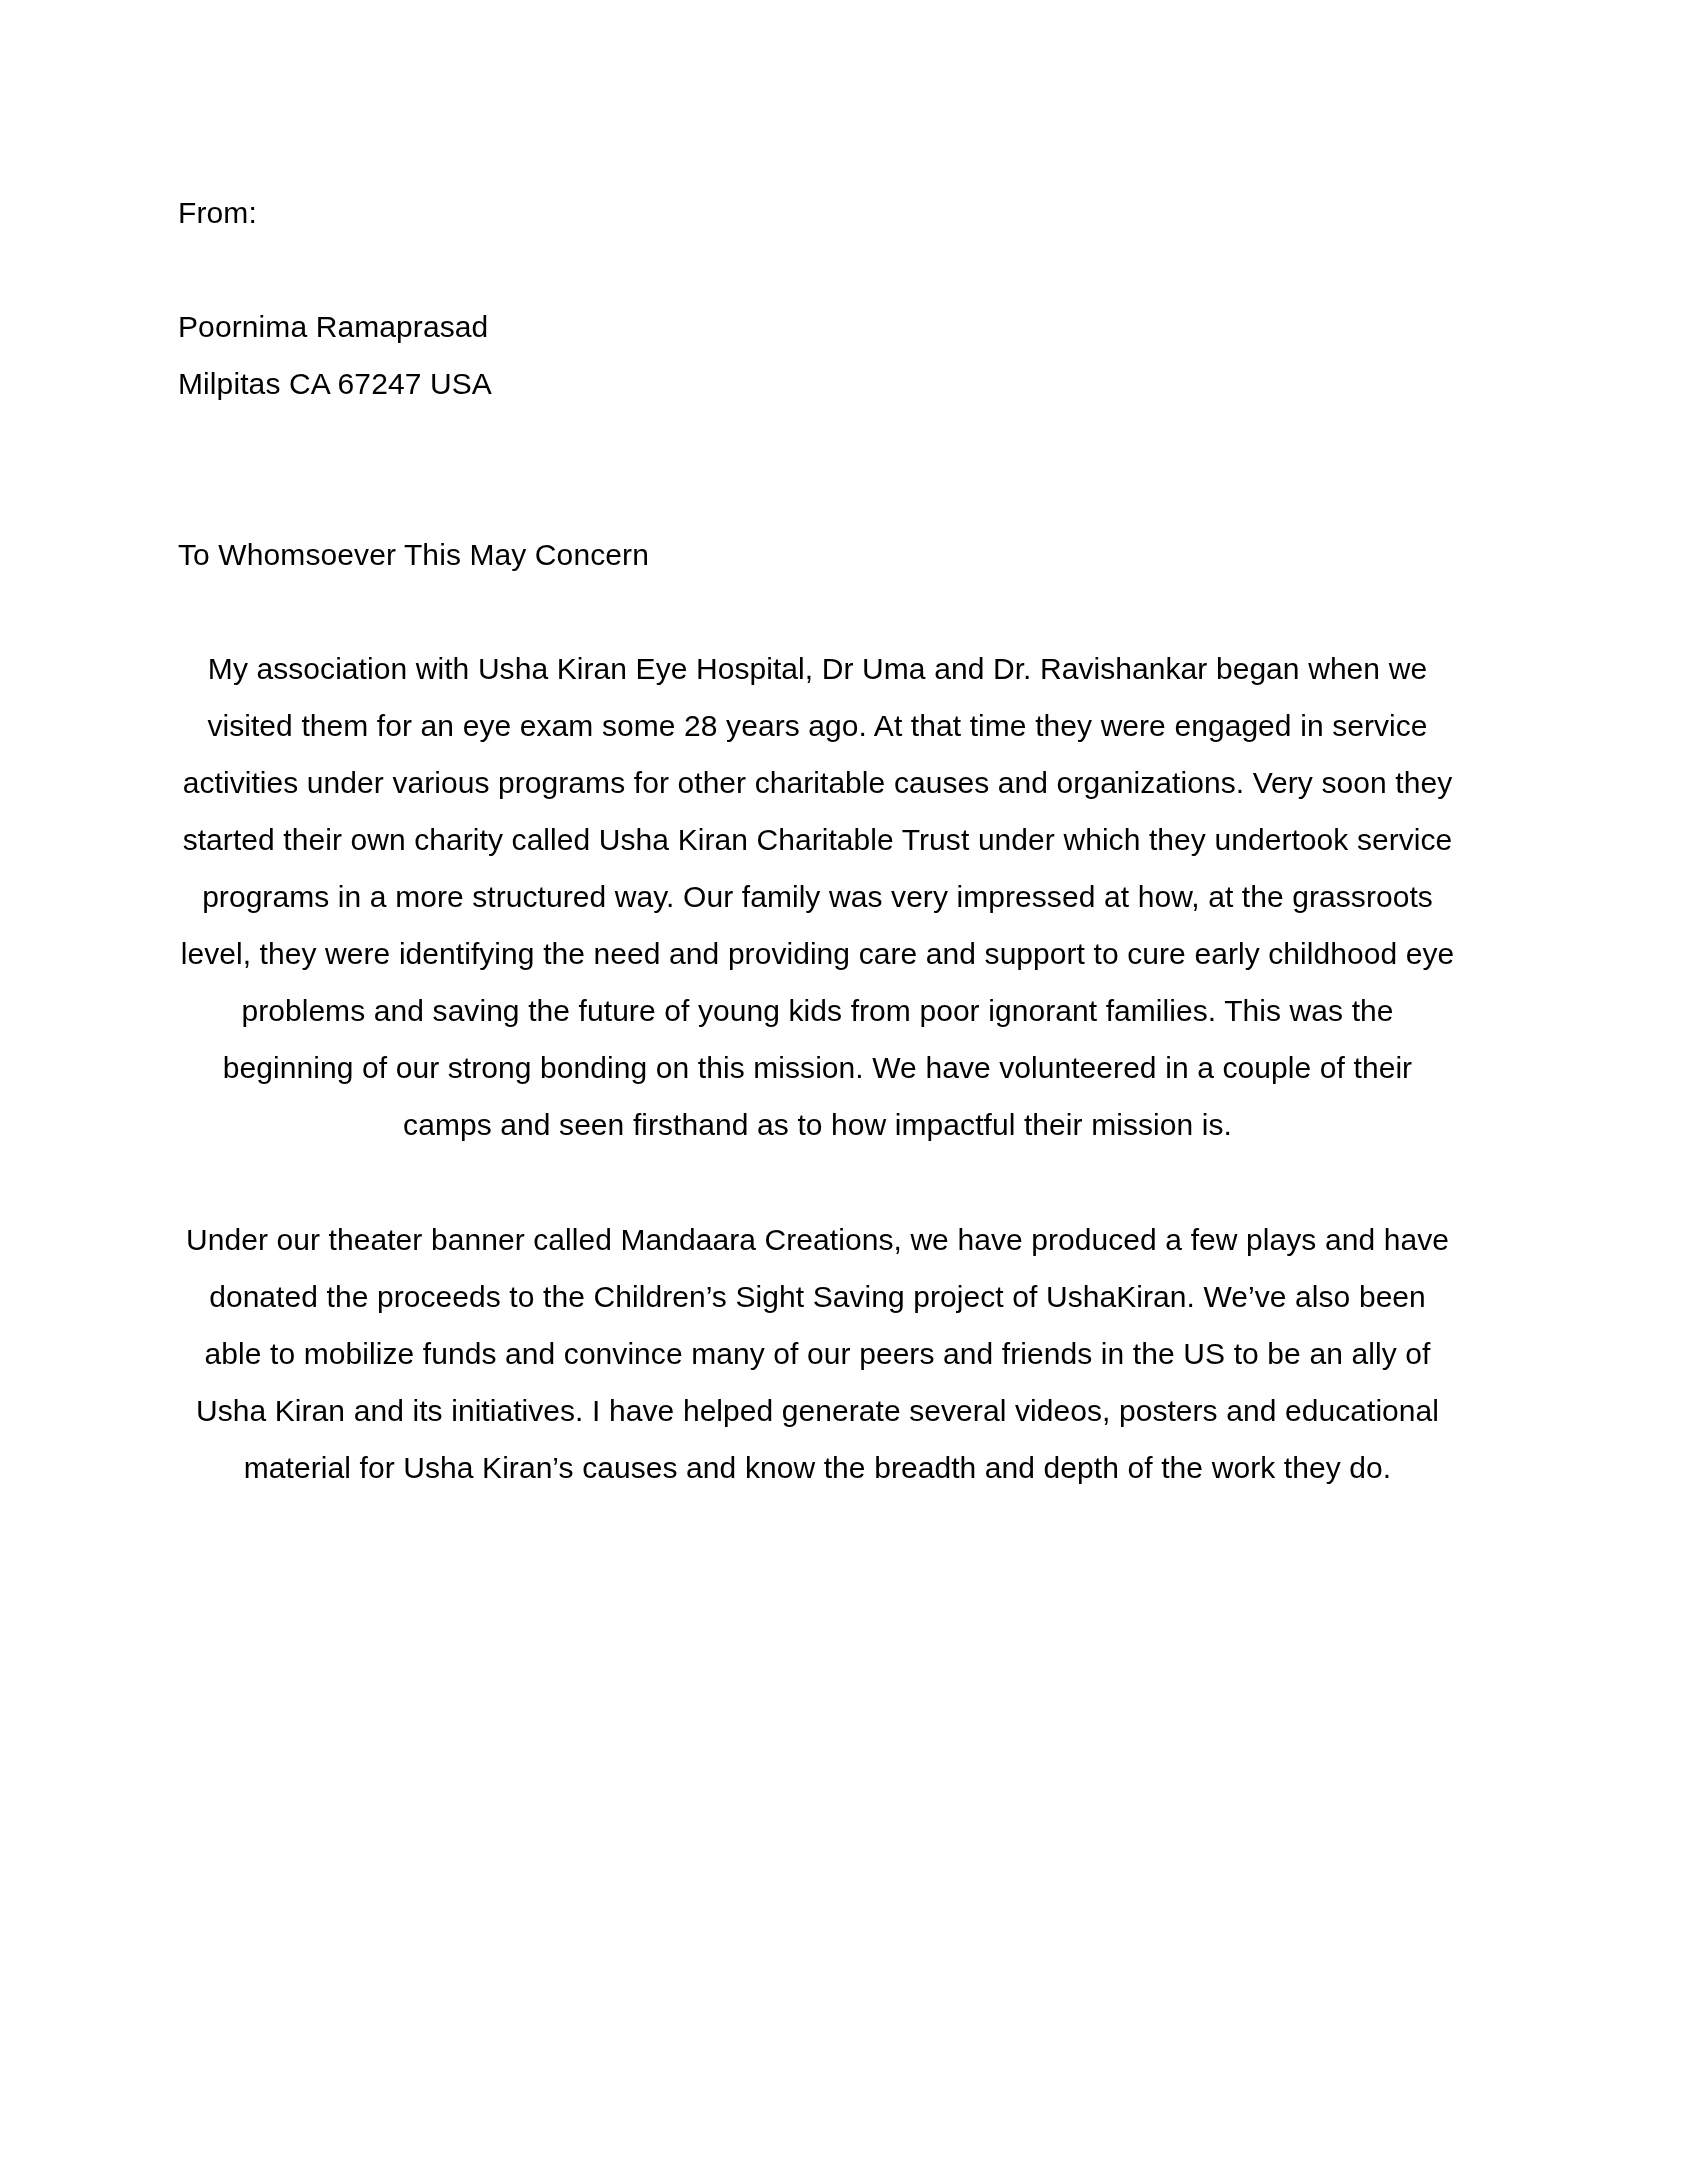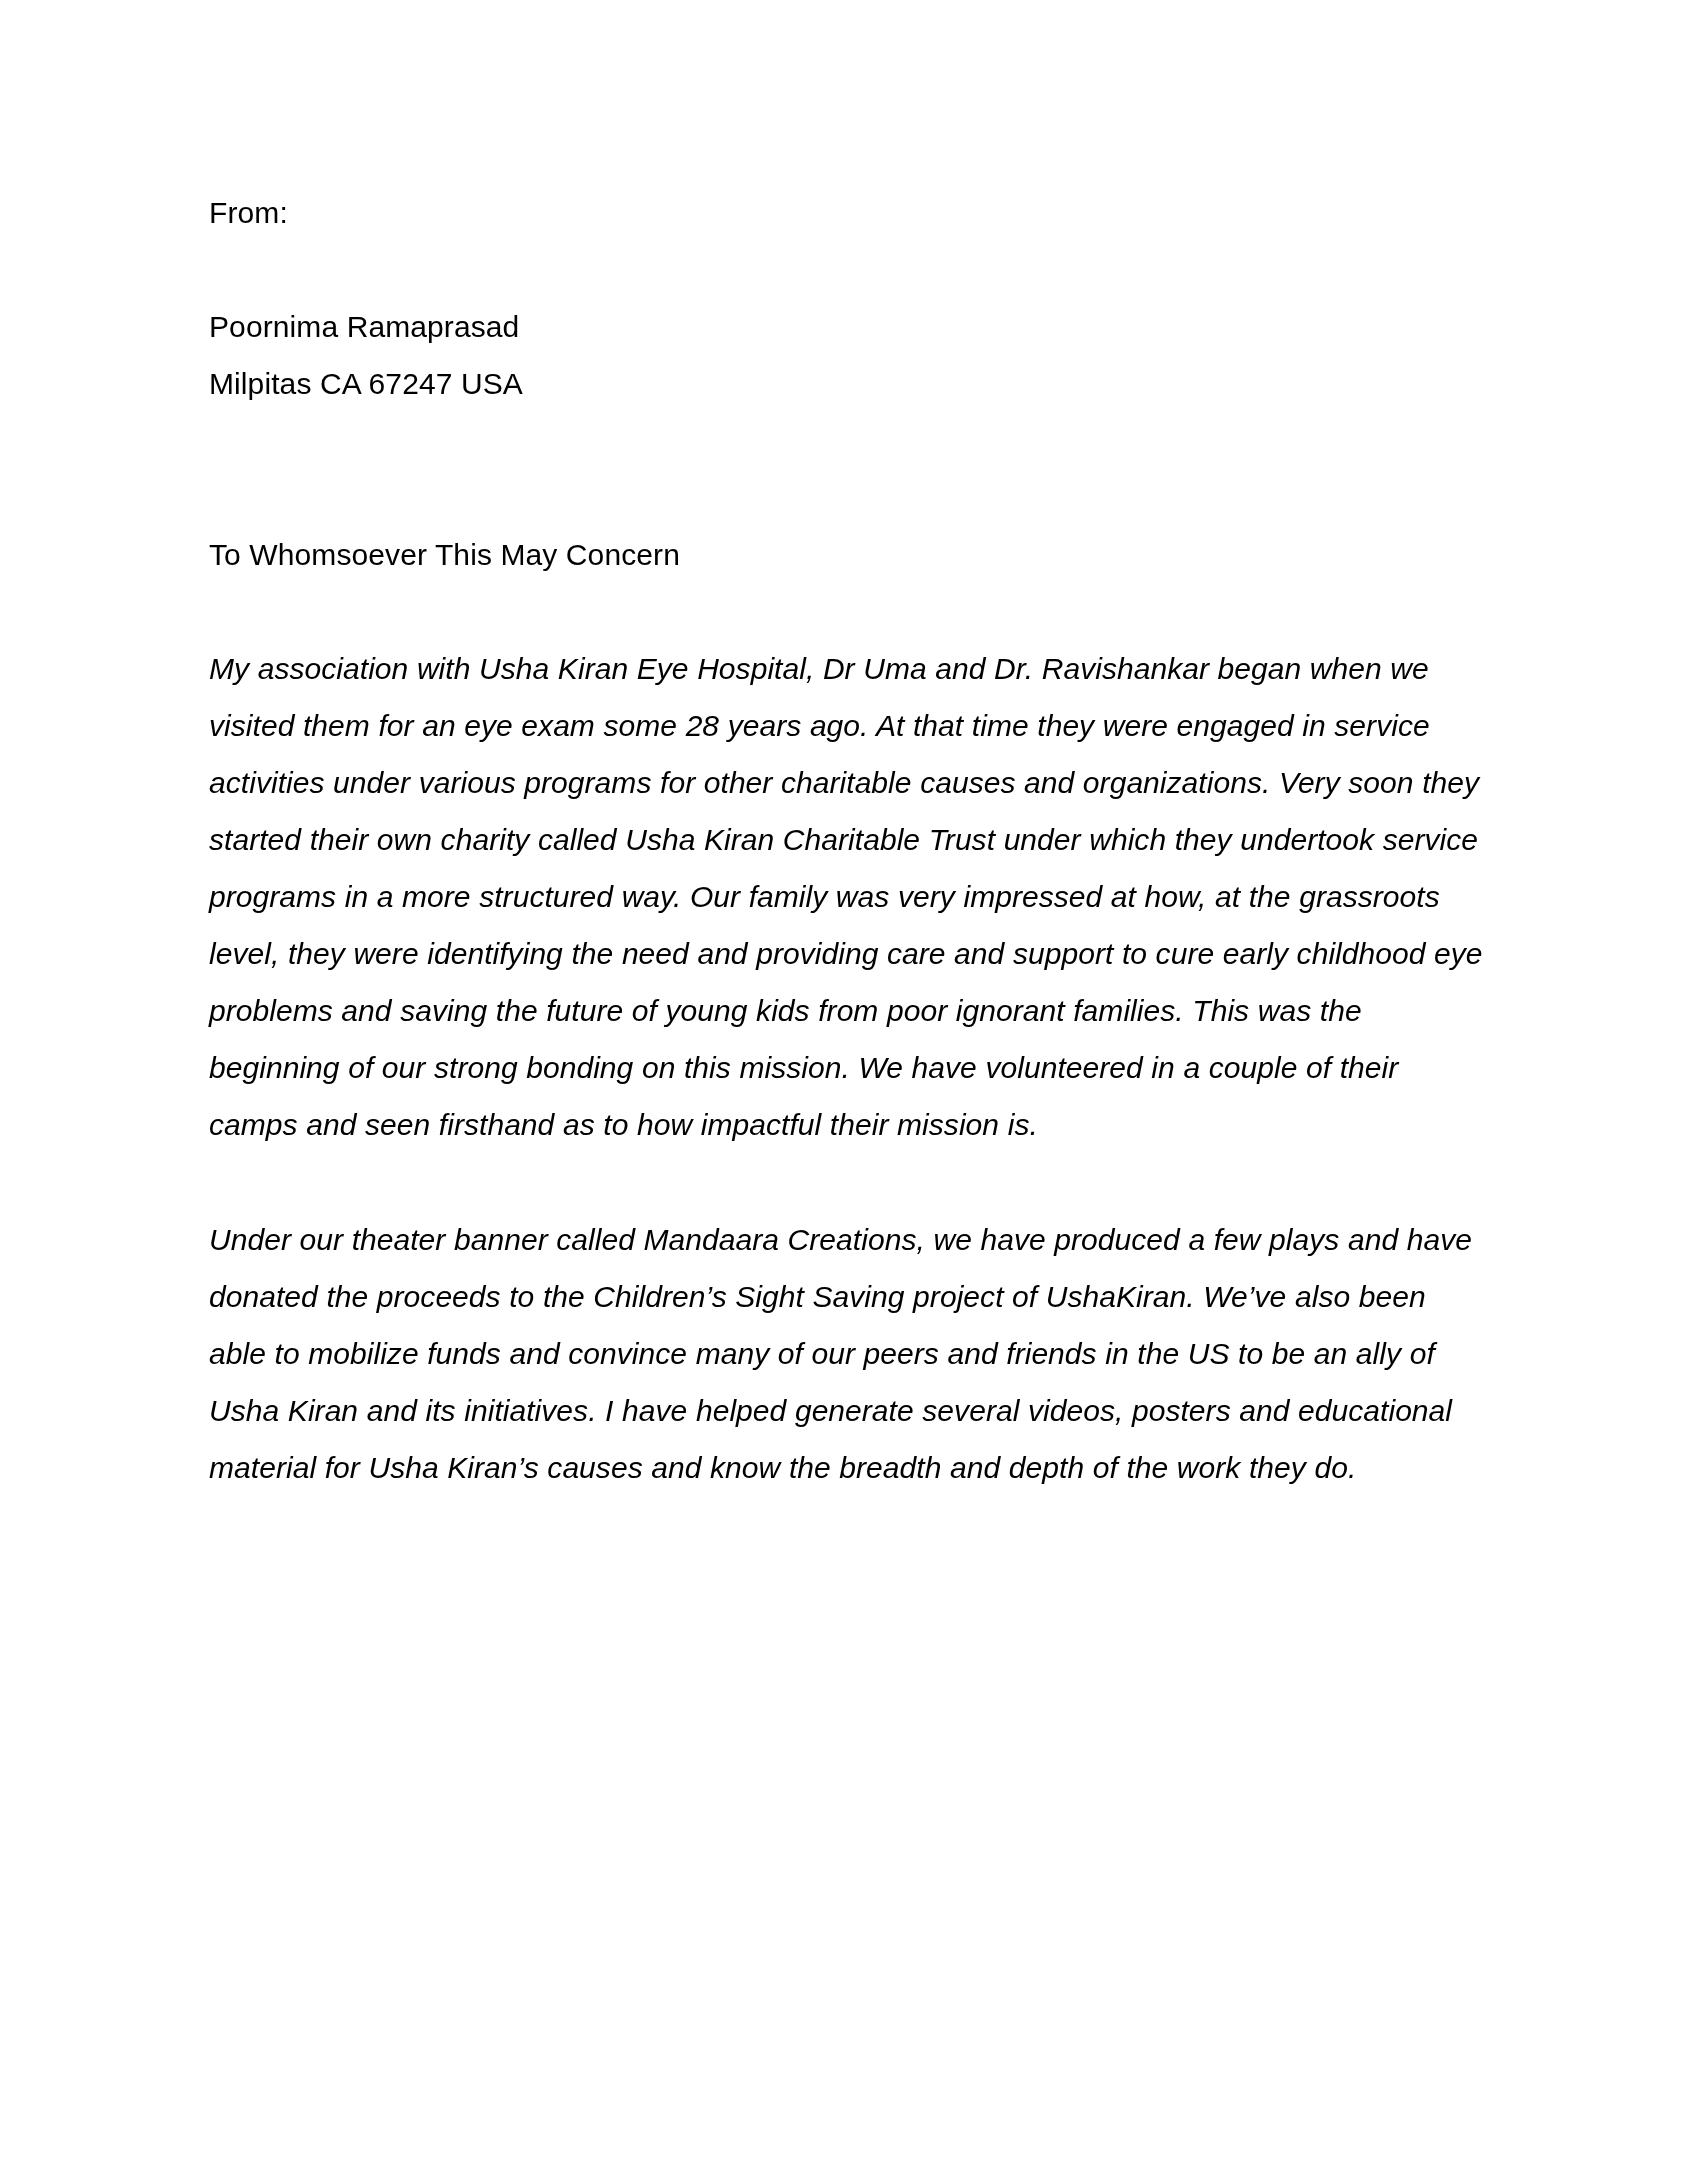--- a/index.html
+++ b/index.html
@@ -15,46 +15,45 @@
   .page {
     position: relative;
     width: 1683px;
     height: 2178px;
     background: #ffffff;
     box-sizing: border-box;
     overflow: hidden;
   }
   .content {
     position: absolute;
-    left: 209px;
+    left: 178px;
     top: 184px;
     width: 1279px;
   }
   .line {
     font-size: 30px;
     line-height: 57px;
     color: #000000;
     white-space: pre-wrap;
     letter-spacing: 0.1px;
   }
   .block {
     margin: 0;
   }
   
   .gap-1 { height: 57px; }
   .gap-2 { height: 58px; }
   .para {
     font-size: 30px;
     line-height: 57px;
     color: #000000;
-    text-align: left;
+    text-align: center;
     margin: 0;
     letter-spacing: 0.05px;
     word-spacing: 0.2px;
-    font-style: italic;
   }
 </style>
 </head>
 <body>
 
 <div class="page">
   <div class="content">
 
     <div class="line block">From:</div>
 

